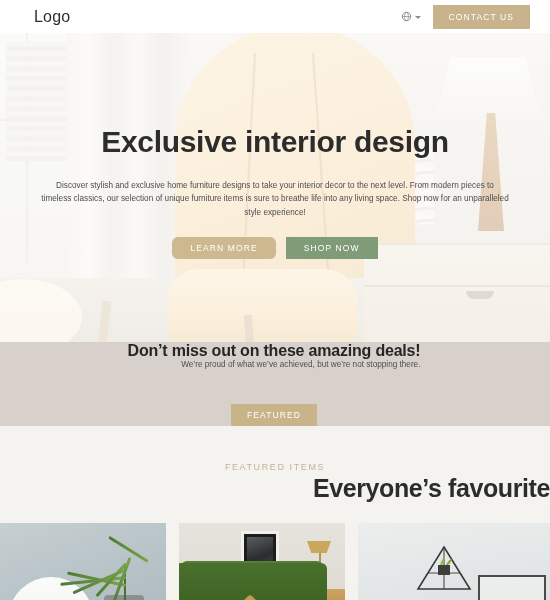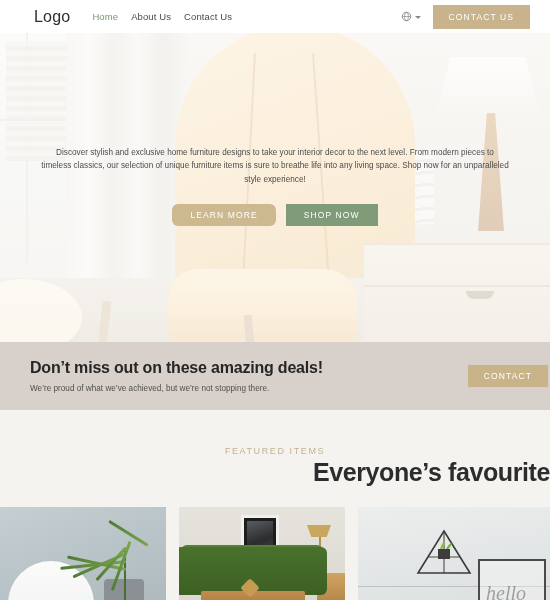--- a/index.html
+++ b/index.html
@@ -211,37 +211,38 @@
   }
   .btn-shop {
     background: #7f9b78;
     padding: 0 18px;
     height: 22px;
   }
 
   
   .deals {
     position: relative;
-    height: 68px;
+    height: 84px;
     background: #d8d1cb;
     display: flex;
     align-items: center;
-    padding: 0 2px 0 30px;
+    padding: 0 32px 0 30px;
+    flex-direction: column;
   }
   .deals-text { flex: 1; }
   .deals-title {
     font-size: 16px;
     font-weight: 700;
     color: #262626;
     letter-spacing: -.2px;
   }
   .deals-sub {
-    margin-top: 7px;
     font-size: 8.2px;
     color: #4f4f4f;
+    text-align: right;
   }
   .btn-explore {
     background: #c9b389;
     height: 22px;
     padding: 0 16px;
   }
 
   
   .featured {
     background: #f4f3f0;
@@ -309,25 +310,20 @@
   .c3-shelf { position:absolute; left:0; bottom:20px; width:100%; height:1px; background: rgba(120,130,130,.35); }
 </style>
 </head>
 <body>
 
 <div class="page">
 
   <nav class="nav">
     <div class="logo">Logo</div>
 
-    <div class="nav-links">
-      <a class="nav-link active" href="#">Home</a>
-      <a class="nav-link" href="#">About Us</a>
-      <a class="nav-link" href="#">Contact Us</a>
-    </div>
 
     <div class="nav-right">
       <div class="lang">
         <span>
           <svg width="11" height="11" viewBox="0 0 12 12">
             <circle cx="6" cy="6" r="4.6" fill="none" stroke="#8a8a8a" stroke-width="1"></circle>
             <ellipse cx="6" cy="6" rx="2.1" ry="4.6" fill="none" stroke="#8a8a8a" stroke-width="0.8"></ellipse>
             <line x1="1.4" y1="6" x2="10.6" y2="6" stroke="#8a8a8a" stroke-width="0.8"></line>
           </svg>
         </span>
@@ -355,34 +351,35 @@
       <div class="hp-drawer-line"></div>
       <div class="hp-handle"></div>
       <div class="hp-arm"></div>
       <div class="hp-leg"></div>
       <div class="hp-leg2"></div>
       <div class="hp-stool"></div>
     </div>
     <div class="hero-overlay"></div>
 
     <div class="hero-content">
+      <h1 class="hero-title">Exclusive interior design</h1>
       <p class="hero-sub">Discover stylish and exclusive home furniture designs to take your interior decor to the next level. From modern pieces to timeless classics, our selection of unique furniture items is sure to breathe life into any living space. Shop now for an unparalleled style experience!</p>
       <div class="hero-btns">
         <button class="btn btn-learn">LEARN MORE</button>
         <button class="btn btn-shop">SHOP NOW</button>
       </div>
     </div>
   </section>
 
   <section class="deals">
     <div class="deals-text">
       <div class="deals-title">Don’t miss out on these amazing deals!</div>
       <div class="deals-sub">We’re proud of what we’ve achieved, but we’re not stopping there.</div>
     </div>
-    <button class="btn btn-explore">CONTACT</button>
+    <button class="btn btn-explore">FEATURED</button>
   </section>
 
   <section class="featured">
     <div class="eyebrow">FEATURED ITEMS</div>
     <h2 class="featured-title">Everyone’s favourite</h2>
 
     <div class="cards">
 
       <div class="card">
         <div class="c1-bg"></div>

